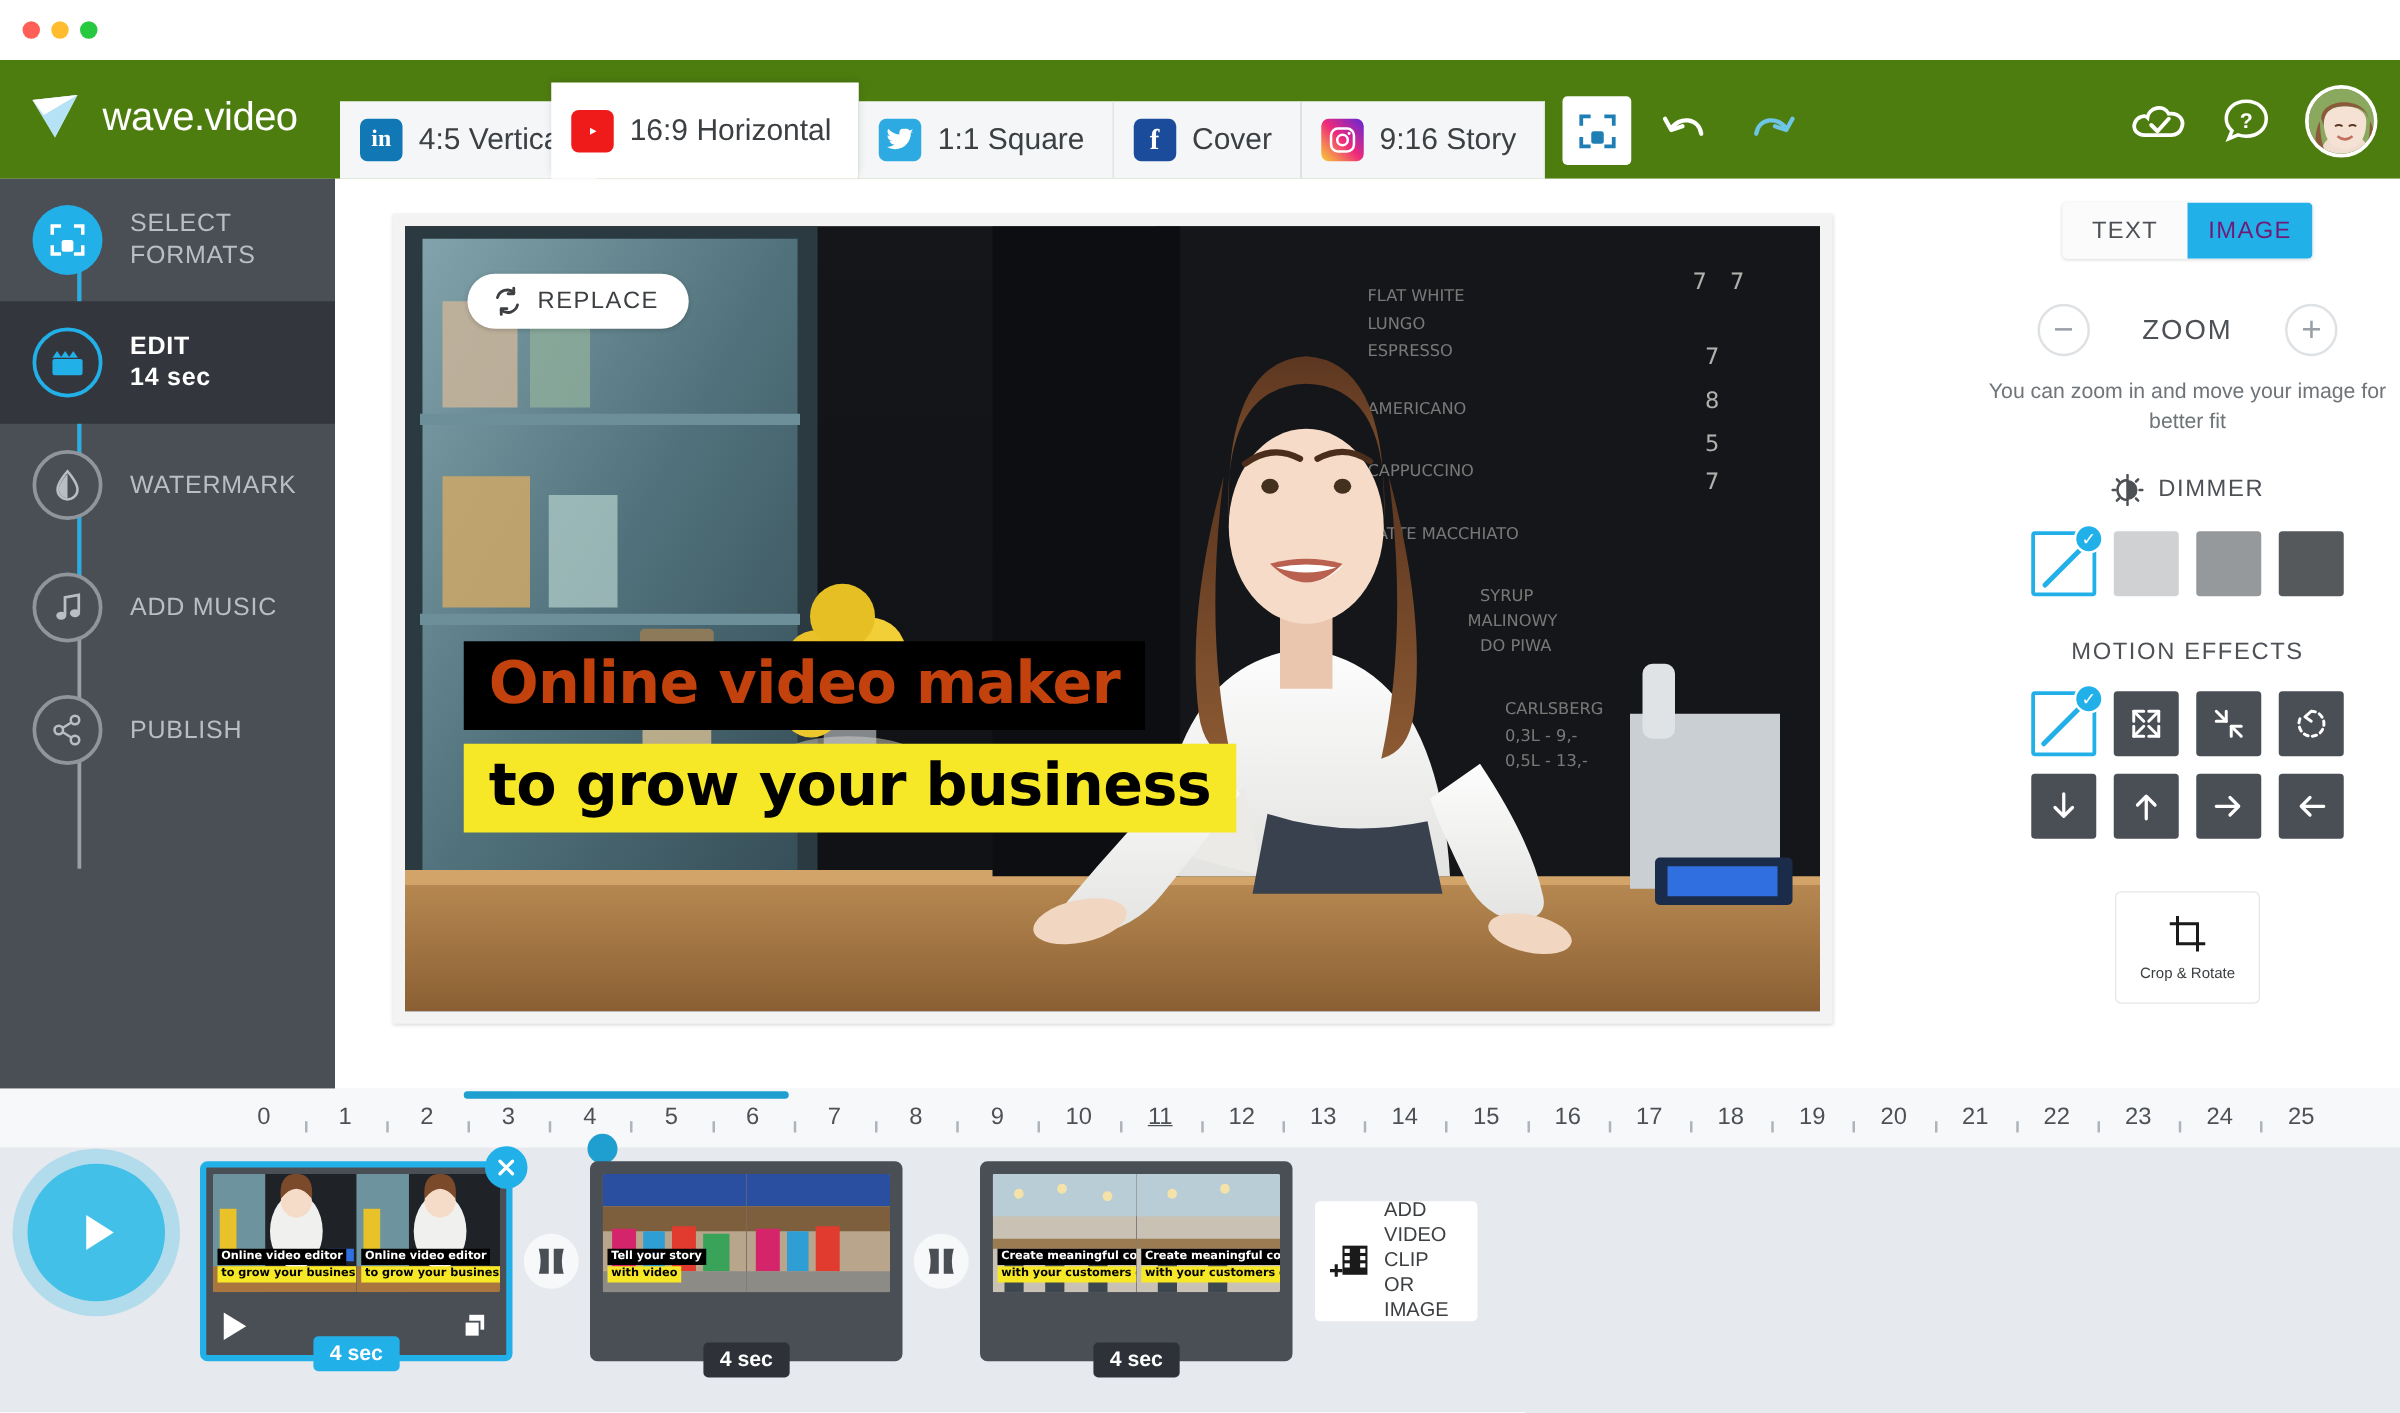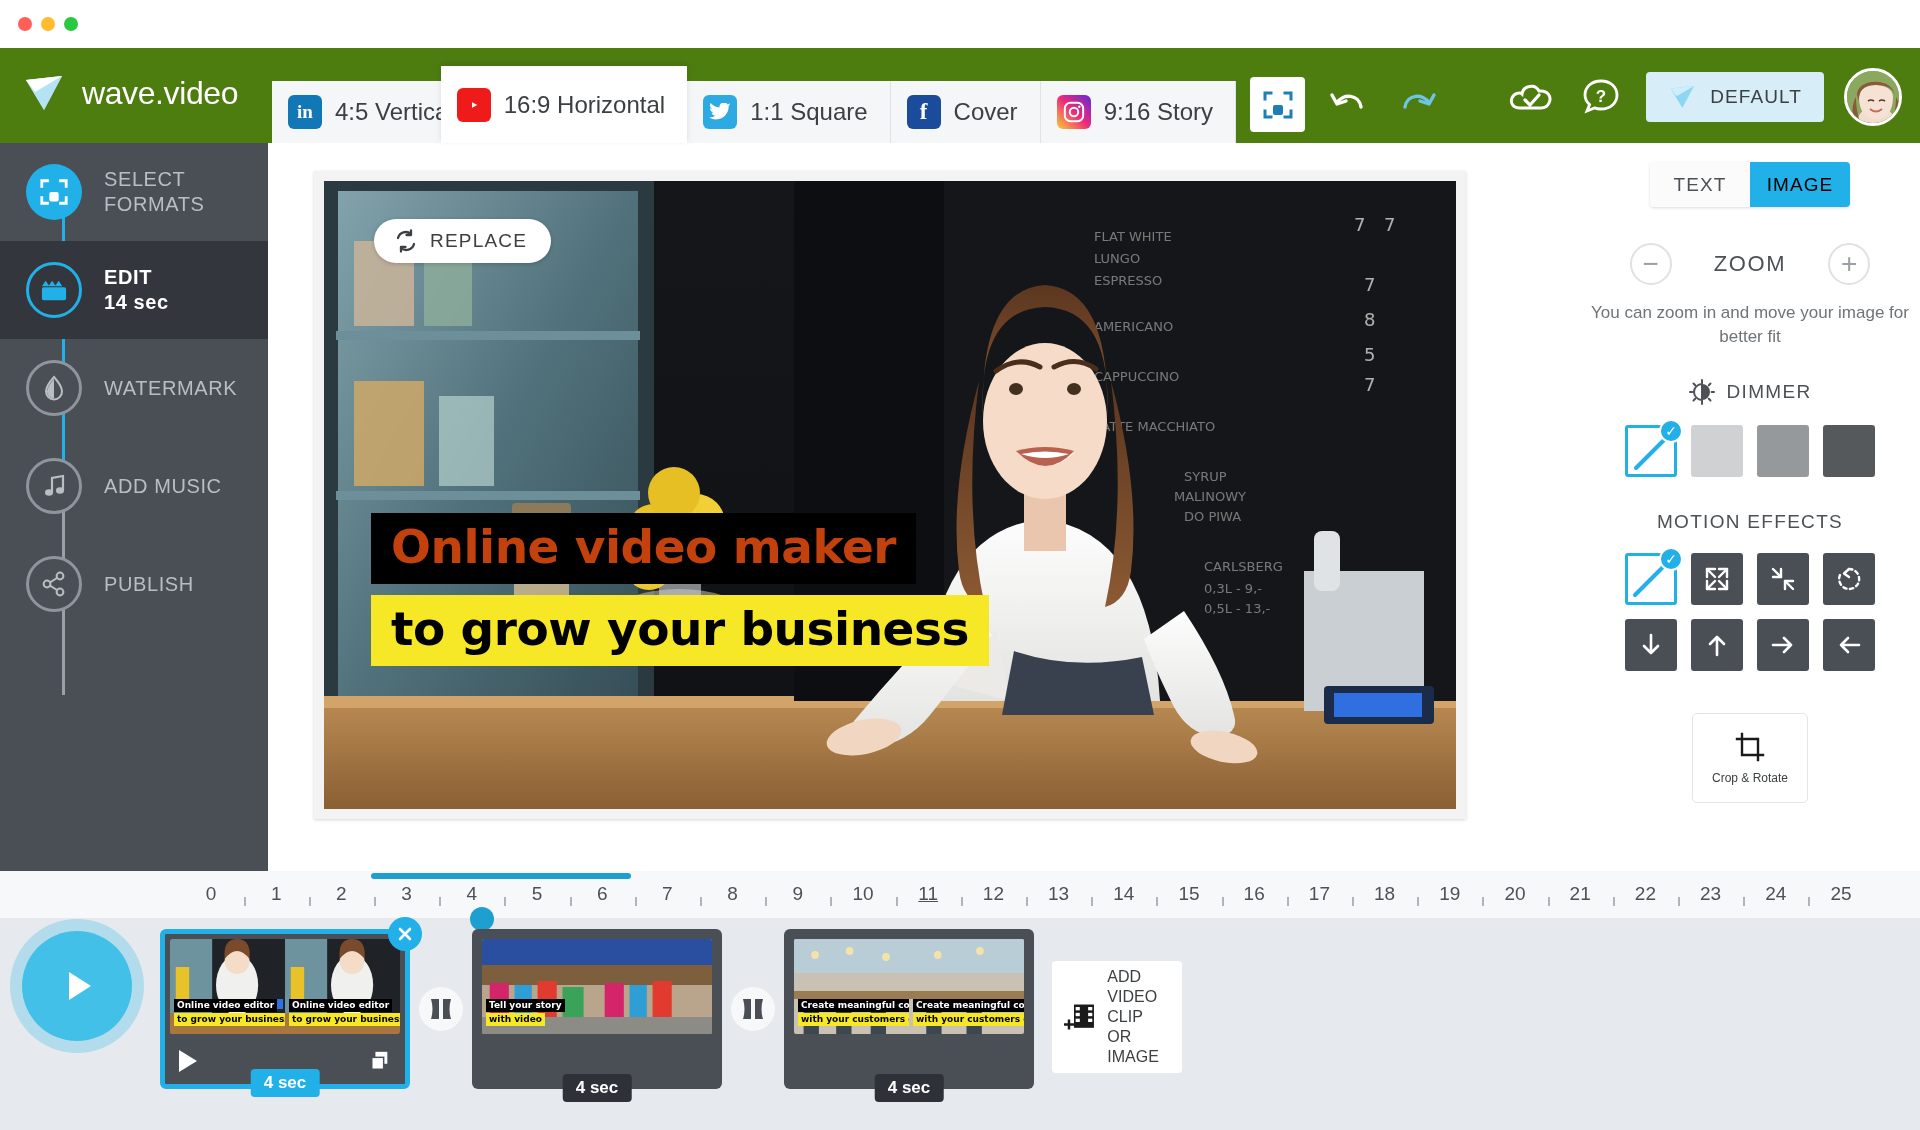--- a/index.html
+++ b/index.html
@@ -86,21 +86,21 @@
       font-size:47px; letter-spacing:-0.5px; padding:10px 20px 14px; line-height:1; }
   .cap1 { bottom:225px; background:#000; color:#c2410c; }
   .cap2 { bottom:143px; background:#f7e827; color:#000; }
 
   
   .panel { position:absolute; right:0; top:143px; width:340px; height:728px; background:#fff; }
   .seg { margin:19px auto 0; width:200px; height:45px; display:flex; border-radius:4px; overflow:hidden;
       box-shadow:0 1px 3px rgba(0,0,0,.14); }
   .seg div { flex:1; display:flex; align-items:center; justify-content:center; font-size:19px;
       letter-spacing:1.1px; color:#4d5155; background:#fbfbfb; }
-  .seg div.on { background:#22b0e8; color:#000000; }
+  .seg div.on { background:#22b0e8; color:#701a75; }
 
   .zoomrow { margin-top:36px; display:flex; align-items:center; justify-content:center; gap:42px; }
   .rbtn { width:42px; height:42px; border-radius:50%; border:2px solid #dfe2e5; display:flex;
       align-items:center; justify-content:center; color:#9aa0a6; font-size:28px; line-height:1; }
   .zoomlbl { color:#4d5155; font-size:22px; letter-spacing:1.6px; }
   .hint { margin-top:16px; text-align:center; color:#6e7478; font-size:17px; line-height:24px; padding:0 8px; }
 
   .sectitle { margin-top:30px; display:flex; align-items:center; justify-content:center; gap:12px;
       color:#4d5155; font-size:19px; letter-spacing:1.3px; }
   .sectitle.plain { margin-top:34px; }
@@ -148,21 +148,21 @@
   .tcap.b { background:#000; color:#fff; }
   .tcap.y { background:#f7e827; color:#000; }
   .dur { position:absolute; bottom:-13px; left:50%; transform:translateX(-50%); background:#2e3238; color:#fff;
       font-size:17px; font-weight:bold; padding:4px 13px; border-radius:4px; }
   .dur.on { background:#22b0e8; }
   .xbtn { position:absolute; right:-17px; top:-17px; width:34px; height:34px; border-radius:50%;
       background:#22b0e8; color:#fff; display:flex; align-items:center; justify-content:center; font-size:22px; }
   .trans { width:62px; height:160px; display:flex; align-items:center; justify-content:center; }
   .tcircle { width:44px; height:44px; border-radius:50%; background:#f7f8fa; display:flex;
       align-items:center; justify-content:center; }
-  .addclip { width:130px; height:112px; background:#fff; border-radius:4px; display:flex; align-items:center;
+  .addclip { width:130px; height:96px; background:#fff; border-radius:4px; display:flex; align-items:center;
       gap:10px; padding-left:12px; margin:32px 0 0 18px; }
   .addclip span { font-size:16px; line-height:20px; color:#3d4043; }
   .playsm { position:absolute; left:14px; bottom:12px; width:0; height:0;
       border-top:11px solid transparent; border-bottom:11px solid transparent; border-left:18px solid #fff; }
   .dupe { position:absolute; right:14px; bottom:12px; width:22px; height:22px; }
 </style>
 </head>
 <body>
 
 <div id="app">
@@ -258,27 +258,20 @@
           <path d="M17 21 L22 26 L31 16" fill="none" stroke="#fff" stroke-width="3.2" stroke-linecap="round" stroke-linejoin="round"></path>
         </svg>
       </div>
       <div class="hicon">
         <svg width="40" height="40" viewBox="0 0 40 40">
           <path d="M20 4 C29.5 4 36 10.2 36 18 C36 25.8 29.5 32 20 32 C17.6 32 15.4 31.6 13.4 30.9 L6 34 L8.6 27.6 C5.7 25 4 21.7 4 18 C4 10.2 10.5 4 20 4 Z" fill="none" stroke="#fff" stroke-width="2.8"></path>
           <text x="20" y="25" text-anchor="middle" font-size="17" font-family="Liberation Sans, sans-serif" fill="#fff" font-weight="bold">?</text>
         </svg>
       </div>
 
-      <div class="default-btn">
-        <svg width="30" height="30" viewBox="0 0 46 46">
-          <path d="M4 10 L40 6 L22 40 Z" fill="#8fd6f2"></path>
-          <path d="M4 10 L40 6 L13 22 Z" fill="#cdeefb"></path>
-        </svg>
-        <span>DEFAULT</span>
-      </div>
 
       <div class="avatar">
         <svg width="58" height="58" viewBox="0 0 58 58">
           <rect width="58" height="58" fill="#8aa85e"></rect>
           <ellipse cx="29" cy="52" rx="19" ry="17" fill="#f0ddd0"></ellipse>
           <path d="M12 26 C12 10 46 10 46 26 C46 40 40 48 29 48 C18 48 12 40 12 26Z" fill="#f6e2d4"></path>
           <path d="M10 24 C10 6 48 6 48 26 C48 18 40 14 29 14 C19 14 12 17 12 30 Z" fill="#8b5a3c"></path>
           <path d="M9 26 C9 42 13 50 14 54 L8 56 C4 46 5 32 9 26Z" fill="#8b5a3c"></path>
           <path d="M49 26 C49 42 45 50 44 54 L50 56 C54 46 53 32 49 26Z" fill="#8b5a3c"></path>
           <path d="M21 30 q3 -2 6 0 M32 30 q3 -2 6 0" stroke="#5b3a25" stroke-width="1.6" fill="none"></path>

